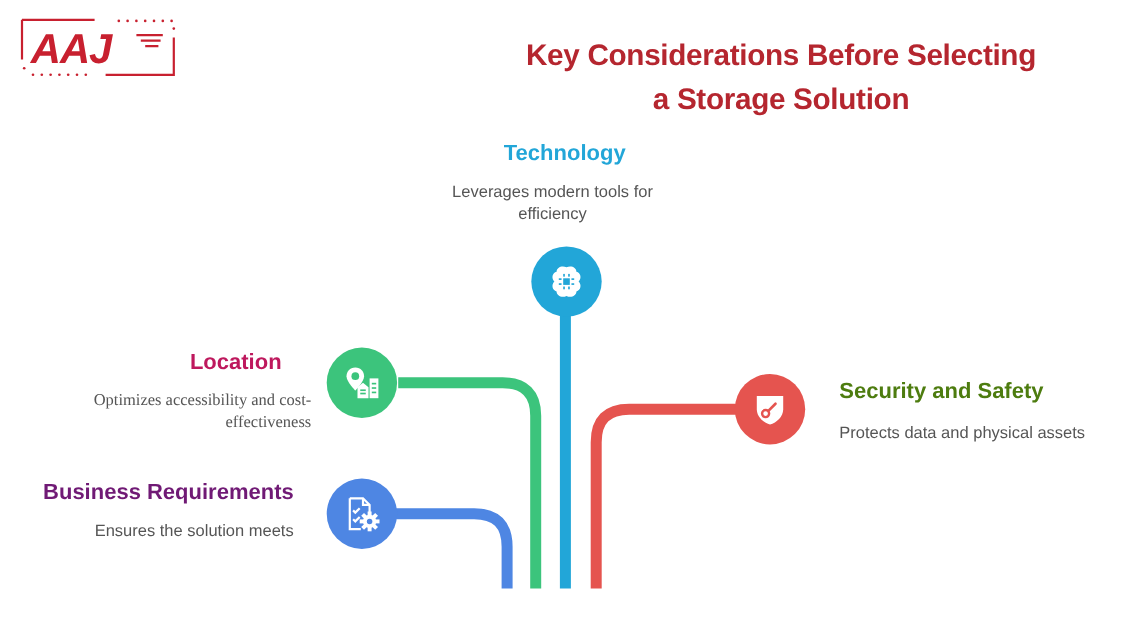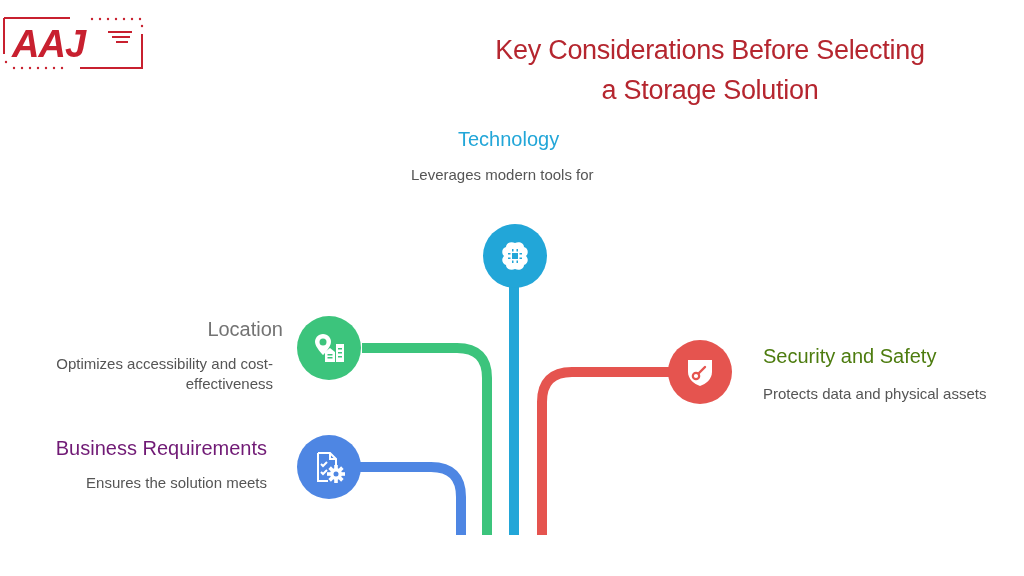--- a/index.html
+++ b/index.html
@@ -1,20 +1,20 @@
 <!DOCTYPE html>
 <html><head>
 <meta charset="utf-8">
 <style>
   html, body { margin:0; padding:0; }
   body { width:1024px; height:576px; background:#ffffff; position:relative; overflow:hidden; font-family:"Liberation Sans", sans-serif; }
   .abs { position:absolute; }
-  .logo { left:0; top:14px; width:146px; height:56px; }
-  .title { left:420px; top:30px; width:580px; text-align:center; color:#b5262f; font-weight:normal; font-size:27px; line-height:40px; letter-spacing:-0.3px; }
-  .head { font-weight:normal; font-size:20px; line-height:24px; }
+  .logo { left:16px; top:14px; width:146px; height:56px; }
+  .title { left:420px; top:30px; width:580px; text-align:center; color:#b5262f; font-weight:bold; font-size:27px; line-height:40px; letter-spacing:-0.3px; }
+  .head { font-weight:bold; font-size:20px; line-height:24px; }
   .desc { color:#555555; font-size:15px; line-height:20px;text-align:center; }
   .right { text-align:right; }
   svg.lines { position:absolute; left:0; top:0; }
   .icon { position:absolute; width:64px; height:64px; border-radius:50%; display:flex; align-items:center; justify-content:center; }
 </style>
 </head>
 <body>
 
 <div class="abs logo">
   <svg width="146" height="56" viewBox="0 0 146 56">
@@ -56,40 +56,41 @@
   <path d="M362 348 H457 Q487 348 487 378 V535" stroke="#3cc47c" stroke-width="10" fill="none"></path>
 
   <path d="M514 285 V535" stroke="#22a6d8" stroke-width="10" fill="none"></path>
 
   <path d="M670 372 H572 Q542 372 542 402 V535" stroke="#e5544f" stroke-width="10" fill="none"></path>
 </svg>
 
 <div class="abs head" style="left:458px;top:127px;color:#22a6d8;">Technology</div>
 <div class="abs desc" style="left:411px;top:165px;">
   <div>Leverages modern tools for</div>
+  <div>efficiency</div>
 </div>
 <div class="icon" style="left:483px;top:224px;background:#22a6d8;">
   <svg width="40" height="40" viewBox="0 0 40 40">
     <path d="M20 7 C16 5 11 7 11 11 C7 12 6 17 9 20 C6 23 7 28 11 29 C11 33 16 35 20 33 C24 35 29 33 29 29 C33 28 34 23 31 20 C34 17 33 12 29 11 C29 7 24 5 20 7 Z" fill="#ffffff"></path>
     <rect x="17" y="17" width="6" height="6" fill="#22a6d8"></rect>
     <g fill="#22a6d8">
       <rect x="17" y="13" width="1.5" height="2.5"></rect>
         <rect x="21.5" y="13" width="1.5" height="2.5"></rect>
       <rect x="17" y="24.5" width="1.5" height="2.5"></rect>
         <rect x="21.5" y="24.5" width="1.5" height="2.5"></rect>
       <rect x="13" y="17" width="2.5" height="1.5"></rect>
         <rect x="13" y="21.5" width="2.5" height="1.5"></rect>
       <rect x="24.5" y="17" width="2.5" height="1.5"></rect>
         <rect x="24.5" y="21.5" width="2.5" height="1.5"></rect>
     </g>
   </svg>
 </div>
 
-<div class="abs head right" style="left:116px;width:167px;top:317px;color:#737373;">Location</div>
-<div class="abs desc right" style="left:16px;width:257px;top:354px;">
+<div class="abs head right" style="left:89px;width:167px;top:317px;color:#be185d;">Location</div>
+<div class="abs desc right" style="left:26px;width:257px;top:354px;font-family:Liberation Serif, serif;">
   <div>Optimizes accessibility and cost-</div>
   <div>effectiveness</div>
 </div>
 <div class="icon" style="left:297px;top:316px;background:#3cc47c;">
   <svg width="40" height="40" viewBox="0 0 40 40">
     <path d="M14 6 C9 6 6 10 6 14 C6 19 14 27 14 27 C14 27 22 19 22 14 C22 10 19 6 14 6 Z" fill="#ffffff"></path>
     <circle cx="14" cy="14" r="3.5" fill="#3cc47c"></circle>
     <path d="M16 34 V24 L21 20 L26 24 V34 Z" fill="#ffffff"></path>
     <rect x="27" y="16" width="8" height="18" fill="#ffffff"></rect>
     <g fill="#3cc47c">

